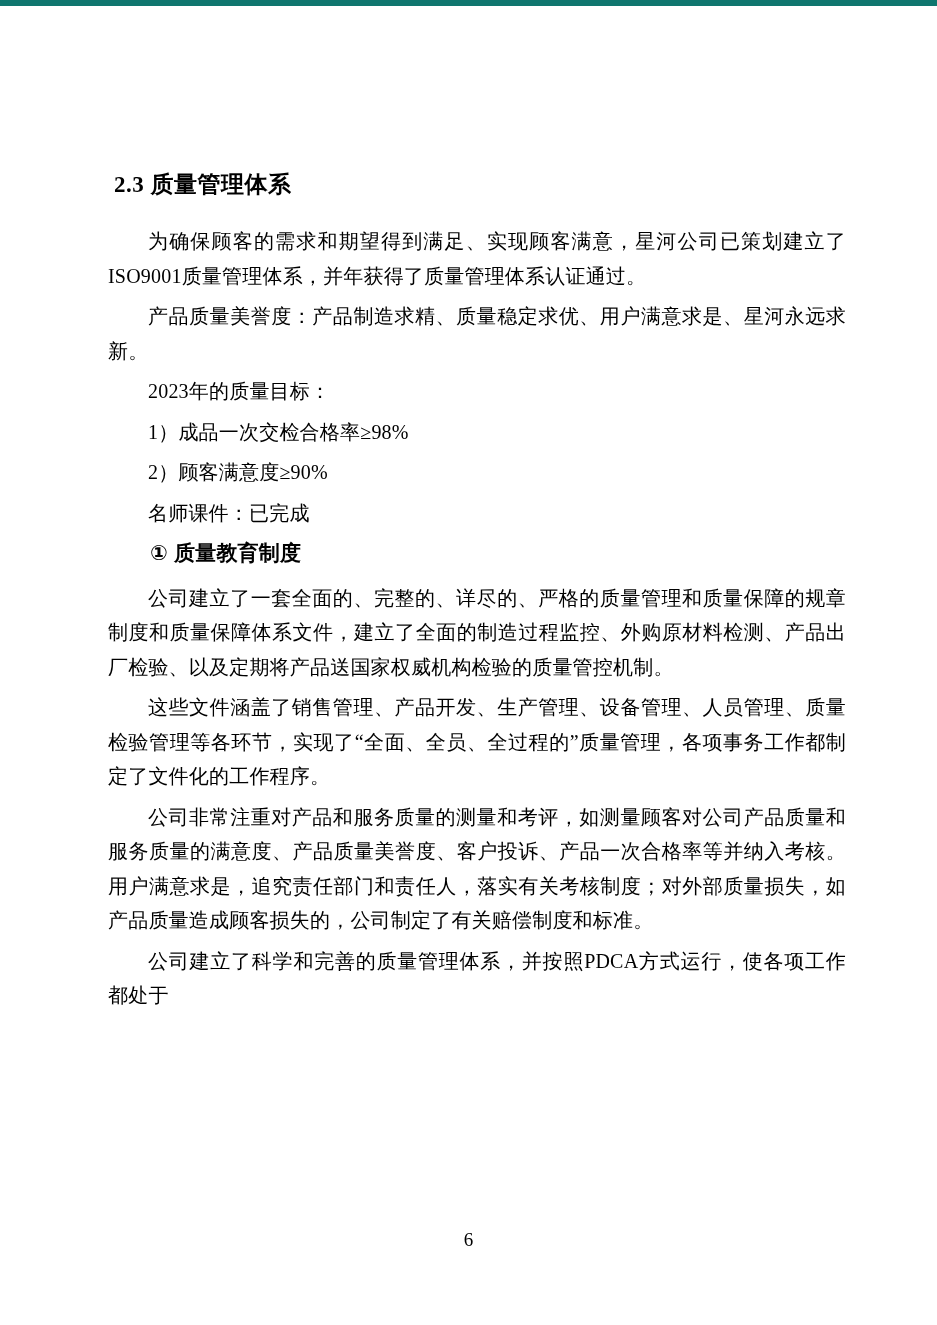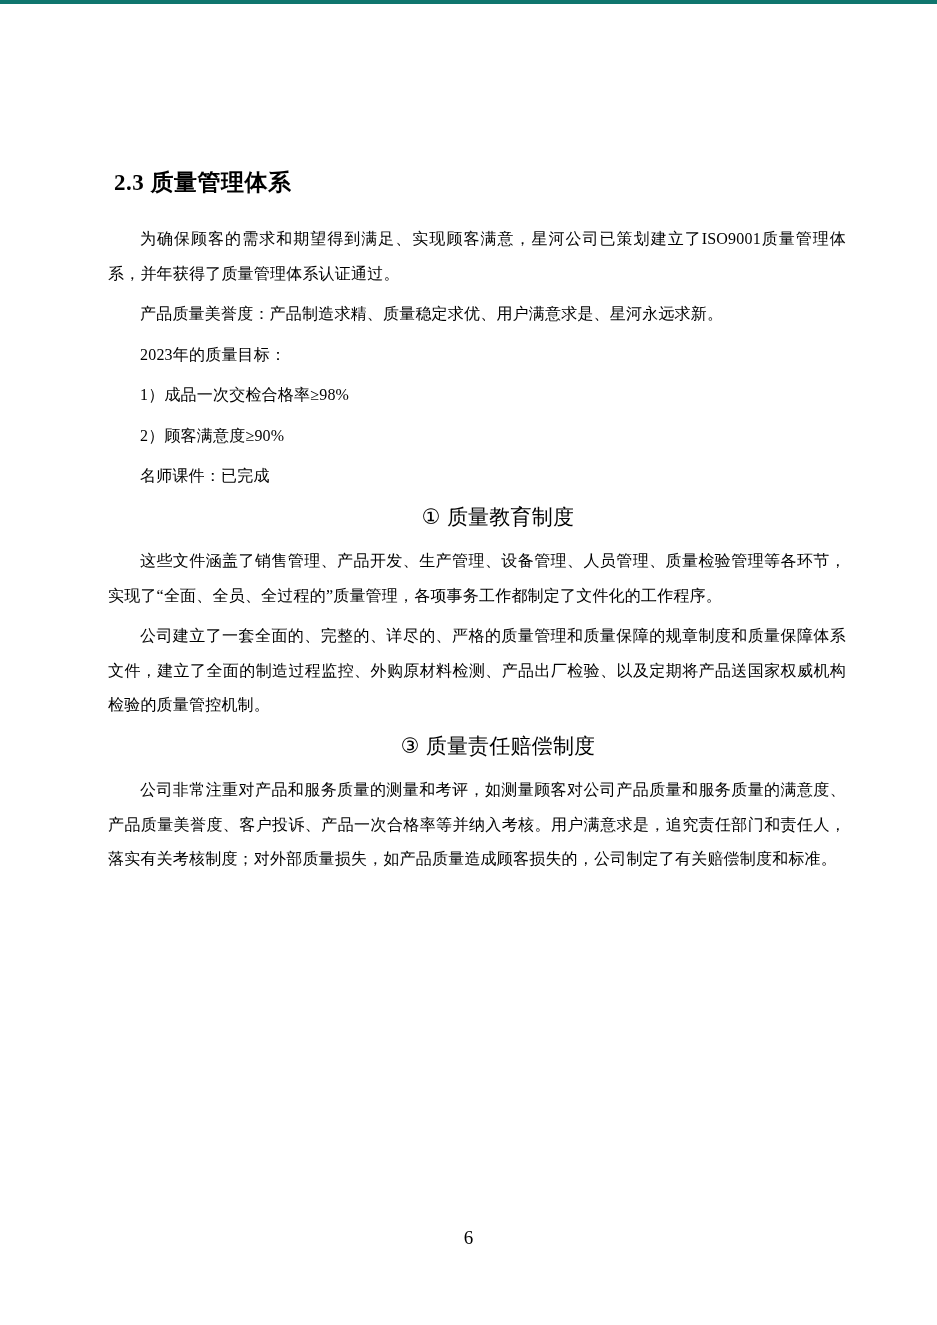--- a/index.html
+++ b/index.html
@@ -8,53 +8,52 @@
     background: #ffffff;
   }
   .page {
     position: relative;
     width: 937px;
     height: 1325px;
     background: #ffffff;
     color: #000000;
     font-family: "Liberation Serif", "DejaVu Serif", serif;
     overflow: hidden;
-    border-top: 4px solid #0f766e;
+    border-top: 6px solid #0f766e;
     box-sizing: border-box;
   }
   .content {
     position: absolute;
     top: 164px;
     left: 108px;
     width: 738px;
   }
   .sec-heading {
     font-size: 23px;
     font-weight: bold;
     line-height: 30px;
     margin: 0 0 24px 6px;
     letter-spacing: 0.5px;
   }
   .para {
-    font-size: 16px;
+    font-size: 20px;
     line-height: 34.5px;
     margin: 0 0 6px 0;
     text-indent: 2em;
     text-align: justify;
     letter-spacing: 0.2px;
   }
   .subheading {
     font-size: 21px;
-    font-weight: normal;
+    font-weight: bold;
     line-height: 34.5px;
     margin: 0 0 10px 0;
     text-indent: 2em;
     font-family: "Liberation Sans", "DejaVu Sans", sans-serif;
     letter-spacing: 0.2px;
-    text-align: center;
   }
   .footer {
     position: absolute;
     top: 1222px;
     left: 0;
     width: 100%;
     text-align: center;
   }
   .page-number {
     font-size: 19px;
@@ -78,28 +77,28 @@
     <p class="para">1）成品一次交检合格率≥98%</p>
 
     <p class="para">2）顾客满意度≥90%</p>
 
     <p class="para">名师课件：已完成</p>
 
     <h3 class="subheading">① 质量教育制度</h3>
 
 
 
+    <p class="para">公司建立了一套全面的、完整的、详尽的、严格的质量管理和质量保障的规章制度和质量保障体系文件，建立了全面的制造过程监控、外购原材料检测、产品出厂检验、以及定期将产品送国家权威机构检验的质量管控机制。</p>
+
     <p class="para">这些文件涵盖了销售管理、产品开发、生产管理、设备管理、人员管理、质量检验管理等各环节，实现了“全面、全员、全过程的”质量管理，各项事务工作都制定了文件化的工作程序。</p>
 
-    <p class="para">公司建立了一套全面的、完整的、详尽的、严格的质量管理和质量保障的规章制度和质量保障体系文件，建立了全面的制造过程监控、外购原材料检测、产品出厂检验、以及定期将产品送国家权威机构检验的质量管控机制。</p>
-
-    <h3 class="subheading">③ 质量责任赔偿制度</h3>
 
     <p class="para">公司非常注重对产品和服务质量的测量和考评，如测量顾客对公司产品质量和服务质量的满意度、产品质量美誉度、客户投诉、产品一次合格率等并纳入考核。用户满意求是，追究责任部门和责任人，落实有关考核制度；对外部质量损失，如产品质量造成顾客损失的，公司制定了有关赔偿制度和标准。</p>
 
 
+    <p class="para">公司建立了科学和完善的质量管理体系，并按照PDCA方式运行，使各项工作都处于</p>
 
   </div>
 
   <div class="footer">
     <span class="page-number">6</span>
   </div>
 </div>
 
 </body></html>

